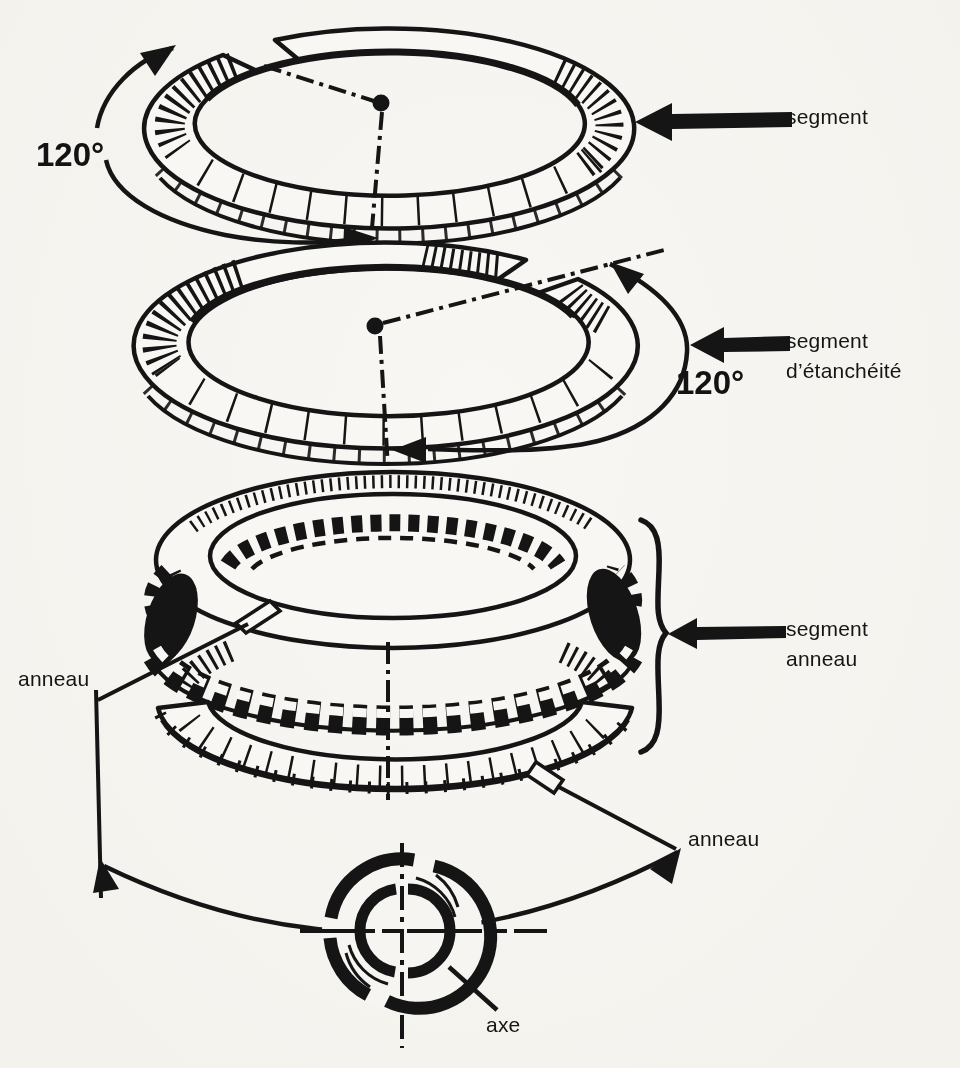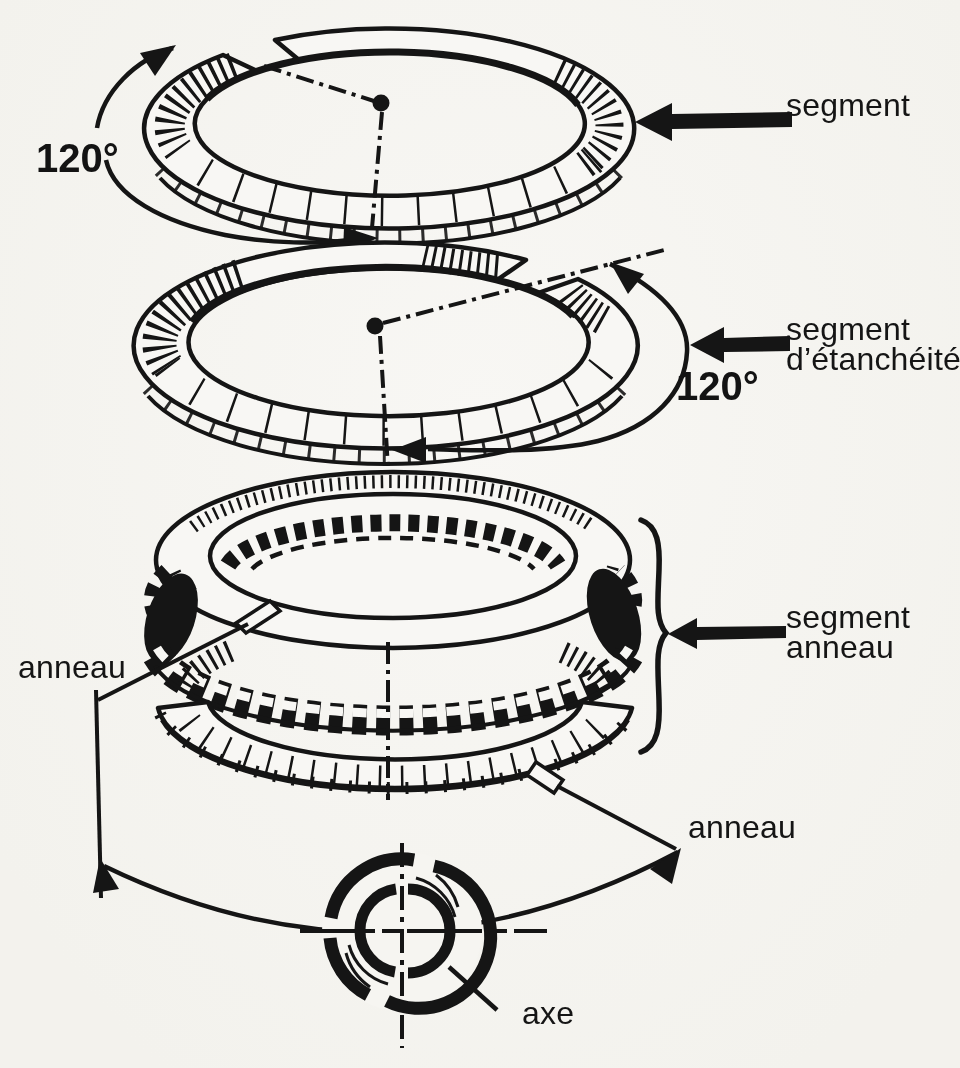--- a/index.html
+++ b/index.html
@@ -7,28 +7,29 @@
   .stage{
     position:relative;width:960px;height:1068px;
     background:#f6f5f1;
     background-image:radial-gradient(ellipse at 50% 40%, #f8f7f4 0%, #f3f2ed 85%);
     font-family:"Liberation Sans", sans-serif;
     color:#151515;
   }
   svg.art{position:absolute;left:0;top:0;}
   .lbl{
     position:absolute;
-    font-size:32px;line-height:30px;
+    font-size:21px;line-height:30px;
     letter-spacing:0.2px;
     color:#151515;
     white-space:nowrap;
+    margin-top:12px;
   }
   .angle{
     position:absolute;
-    font-size:40px;font-weight:700;
+    font-size:33px;font-weight:700;
     color:#131313;
     white-space:nowrap;
   }
 </style>
 </head>
 <body>
 
 <div class="stage">
 
   <svg class="art" width="960" height="1068" viewBox="0 0 960 1068">
@@ -178,15 +179,15 @@
 
   <div class="lbl" style="left:786px;top:602px;">
     <div>segment</div>
     <div>anneau</div>
   </div>
 
   <div class="lbl" style="left:18px;top:652px;">anneau</div>
 
   <div class="lbl" style="left:688px;top:812px;">anneau</div>
 
-  <div class="lbl" style="left:522px;top:998px;">axe</div>
+  <div class="lbl" style="left:486px;top:998px;">axe</div>
 
 </div>
 
 </body></html>

